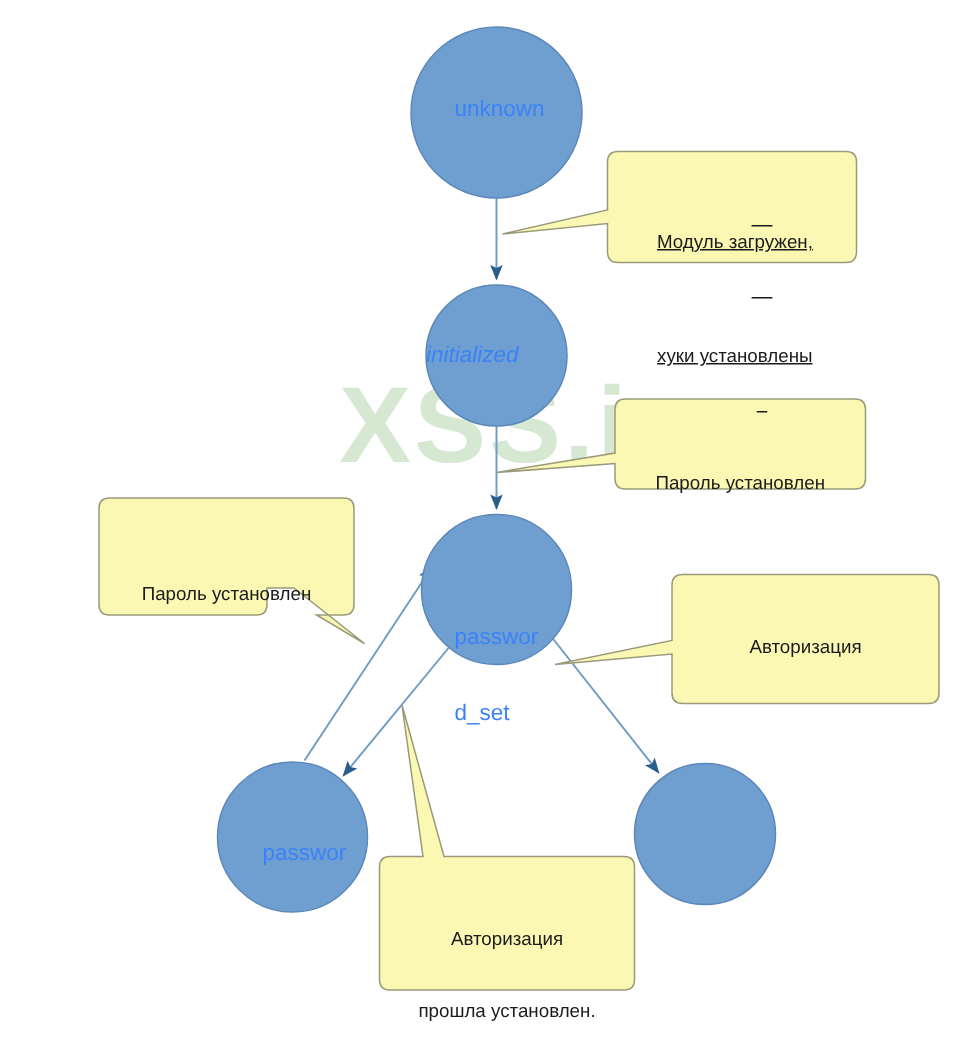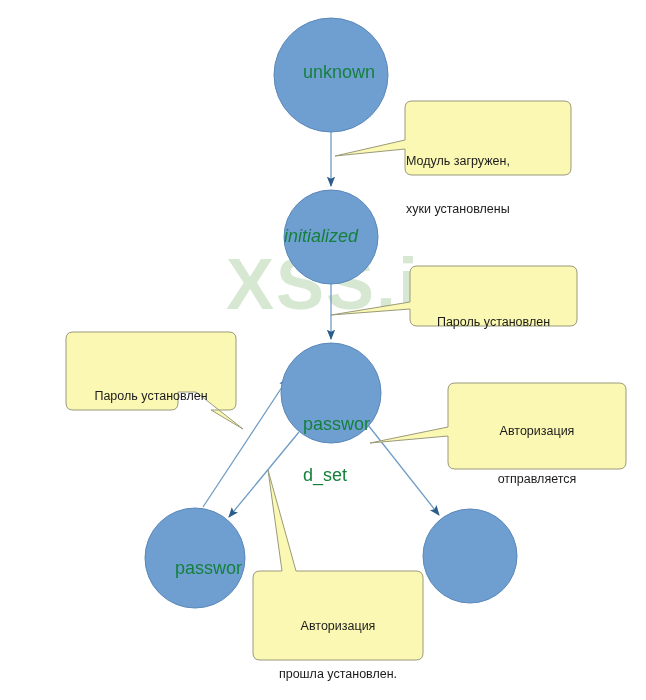--- a/index.html
+++ b/index.html
@@ -28,22 +28,22 @@
     width: 646px;
     height: 700px;
   }
   .node-label,
   .callout-label {
     position: absolute;
     pointer-events: none;
     white-space: pre;
   }
   .node-label {
-    color: #15803d;
-    font-size: 18px;
+    color: #3b82f6;
+    font-size: 15px;
     line-height: 17px;
     text-align: left;
   }
   .callout-label {
     color: #1b1b1b;
     font-size: 12.5px;
     line-height: 16px;
     text-align: center;
   }
   .watermark-text {
@@ -131,36 +131,35 @@
   <div class="node-label" style="left:284px; top:228px;font-style:italic;">initialized</div>
 
   <div class="node-label" style="left:303px; top:382px;">
     <div>passwor</div>
     <div>d_set</div>
   </div>
 
   <div class="node-label" style="left:175px; top:560px;">passwor</div>
 
 
-  <div class="callout-label" style="left:400px; top:121px; width:152px;">
+  <div class="callout-label" style="left:432px; top:121px; width:152px;text-decoration:underline;">
     <div style="text-align:left; padding-left:6px;">Модуль загружен,</div>
-    <div style="text-align:left; padding-left:6px;">хуки установлены</div>
+    <div style="text-align:left; padding-left:6px;margin-top:28px;">хуки установлены</div>
   </div>
 
   <div class="callout-label" style="left:417px; top:282px; width:153px;">
     <div>Пароль установлен</div>
   </div>
 
   <div class="callout-label" style="left:73px; top:356px; width:156px;">
     <div>Пароль установлен</div>
   </div>
 
   <div class="callout-label" style="left:455px; top:391px; width:164px;">
     <div>Авторизация</div>
-    <div>отправляется</div>
   </div>
 
   <div class="callout-label" style="left:260px; top:586px; width:156px;">
     <div>Авторизация</div>
     <div>прошла установлен.</div>
     
     
   </div>
 
 </div>

